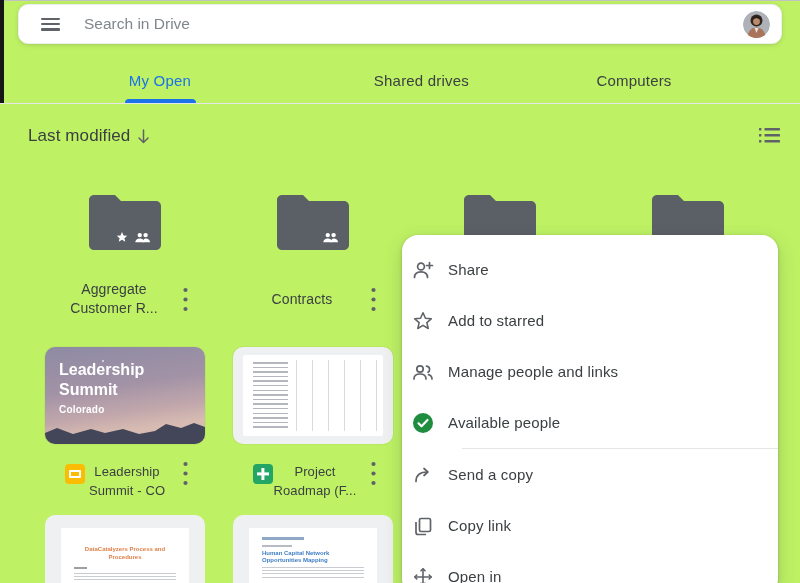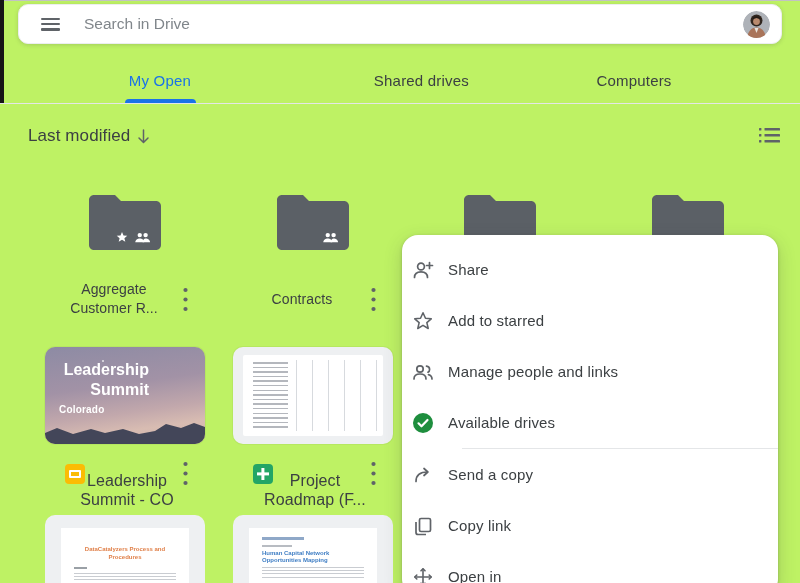--- a/index.html
+++ b/index.html
@@ -42,35 +42,35 @@
   .dots { position:absolute; left:133px; top:8px; cursor:pointer; }
 
   .file-card { position:absolute; top:347px; width:160px; height:97px; border-radius:10px; overflow:hidden;
                box-shadow:0 0 0 1px rgba(0,0,0,.04); cursor:pointer; }
   .slides-thumb { width:100%; height:100%; position:relative;
      background:
        radial-gradient(1.5px 1.5px at 58px 14px, rgba(255,255,255,.9) 40%, transparent 60%),
        radial-gradient(1px 1px at 120px 8px,  rgba(255,255,255,.8) 40%, transparent 60%),
        radial-gradient(1px 1px at 30px 30px,  rgba(255,255,255,.6) 40%, transparent 60%),
        linear-gradient(172deg, #8d8ba4 0%, #a292a6 40%, #c2a8ac 65%, #d8bcb2 80%, #cdb2ab 100%); }
-  .slides-thumb .t1 { position:absolute; left:14px; top:13px; color:#fff; font-size:16px; font-weight:bold; line-height:20px;text-align:right; }
+  .slides-thumb .t1 { position:absolute; left:14px; top:13px; color:#fff; font-size:16px; font-weight:bold; line-height:20px; }
   .slides-thumb .t2 { position:absolute; left:14px; top:57px; color:#fff; font-size:10px; font-weight:bold; letter-spacing:.2px; }
   .mountains { position:absolute; left:0; bottom:0; width:100%; height:28px; }
 
   .sheet-card { background:#eef0f2; }
   .sheet-page { position:absolute; left:10px; right:10px; top:8px; bottom:8px; background:#fff; border-radius:2px; }
   .sheet-rows { position:absolute; left:7%; width:25%; top:9%; bottom:9%;
                 background:repeating-linear-gradient(to bottom, #b4b7bd 0 1.5px, transparent 1.5px 4.6px); }
   .sheet-cols { position:absolute; left:38%; right:4%; top:6%; bottom:6%;
                 background:repeating-linear-gradient(to right, #d7dade 0 1px, transparent 1px 16px); }
 
   .file-label { position:absolute; top:452px; width:150px; height:44px; }
-  .file-label .name { position:absolute; left:26px; right:22px; top:16px; height:44px;
+  .file-label .name { position:absolute; left:26px; right:22px; top:7px; height:44px;
                       display:flex; flex-direction:column; justify-content:center; align-items:center;
-                      font-size:16px; line-height:19px; color:#3c4043; text-align:center; letter-spacing:.1px; }
+                      font-size:13px; line-height:19px; color:#3c4043; text-align:center; letter-spacing:.1px; }
   .ficon { position:absolute; left:15px; top:12px; width:20px; height:20px; border-radius:4px; }
   .slides-icon { background:#fbbc04; }
   .slides-icon i { position:absolute; left:4px; top:6px; width:12px; height:8px; border:2px solid #fff; border-radius:1px; }
   .sheets-icon { background:#23a566; }
   .sheets-icon i::before { content:""; position:absolute; left:50%; top:50%; width:12px; height:3.2px; background:#fff; transform:translate(-50%,-50%); }
   .sheets-icon i::after  { content:""; position:absolute; left:50%; top:50%; width:3.2px; height:12px; background:#fff; transform:translate(-50%,-50%); }
 
   
   .doc-card { position:absolute; top:515px; width:160px; height:110px; border-radius:10px; background:#eef0f2; overflow:hidden; cursor:pointer; }
   .doc-page { position:absolute; left:16px; right:16px; top:13px; bottom:0; background:#fff; }
@@ -327,21 +327,21 @@
       <span class="mlabel">Manage people and links</span>
     </div>
 
     <div class="menu-item">
       <span class="micon">
         <svg width="22" height="22" viewBox="0 0 22 22">
           <circle cx="11" cy="11" r="10" fill="#1e8e3e"></circle>
           <path d="M6.5 11.3 L9.5 14.3 L15.5 8" stroke="#fff" stroke-width="2.2" fill="none" stroke-linecap="round" stroke-linejoin="round"></path>
         </svg>
       </span>
-      <span class="mlabel">Available drives</span>
+      <span class="mlabel">Available people</span>
     </div>
 
     <div class="menu-divider"></div>
 
     <div class="menu-item">
       <span class="micon">
         <svg width="22" height="22" viewBox="0 0 22 22" fill="none" stroke="#5f6368" stroke-width="1.7" stroke-linecap="round" stroke-linejoin="round">
           <path d="M4 17.5 C4 10.5 8.5 8 15.5 8"></path>
           <path d="M12 4.5 L15.8 8 L12 11.5"></path>
         </svg>

